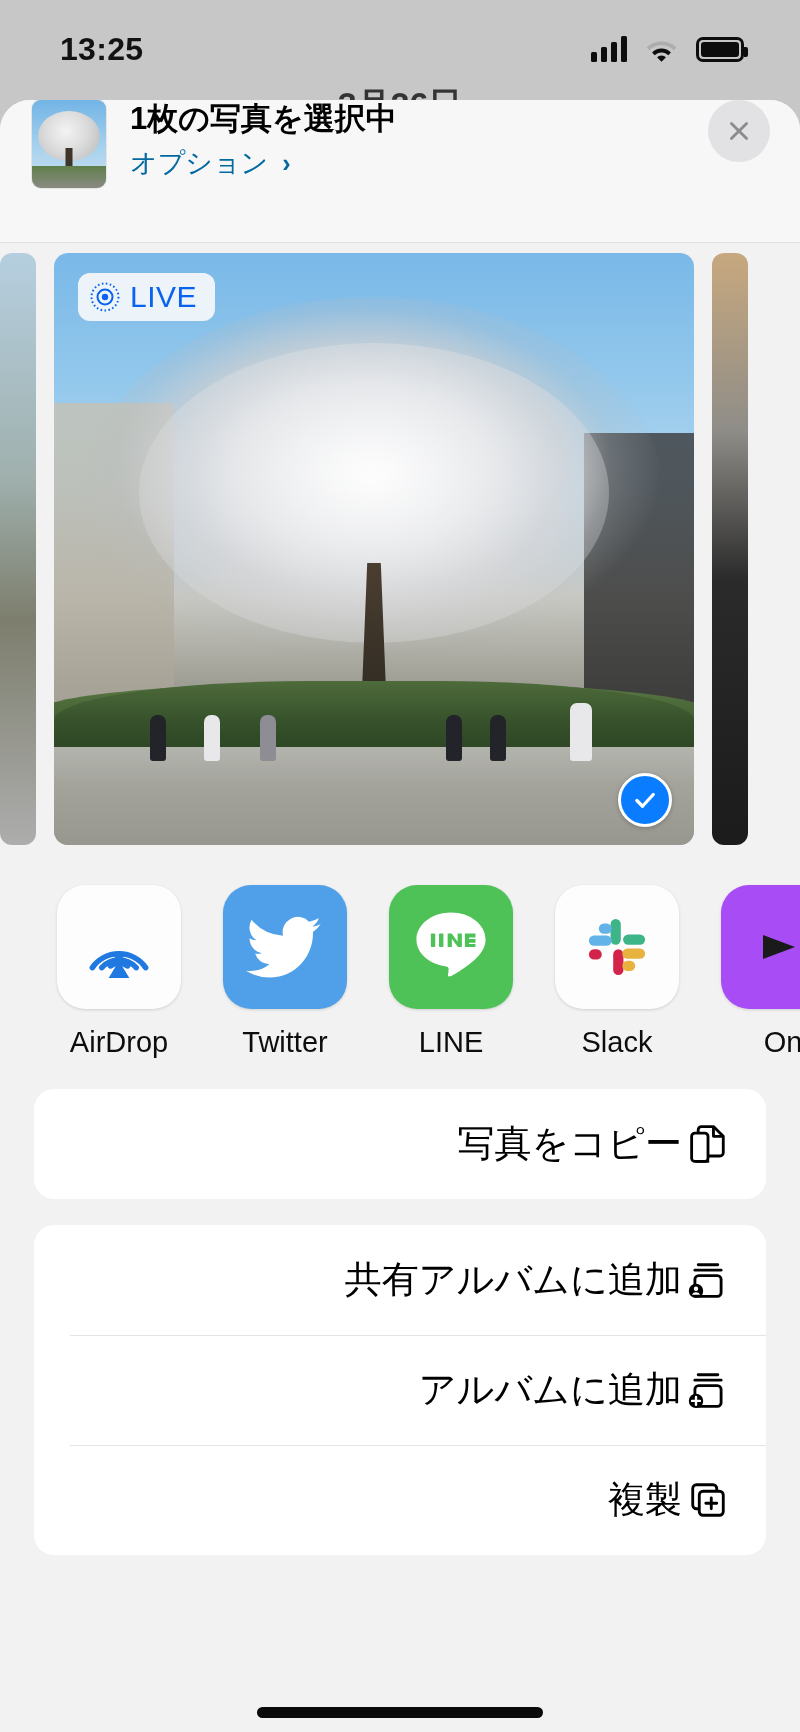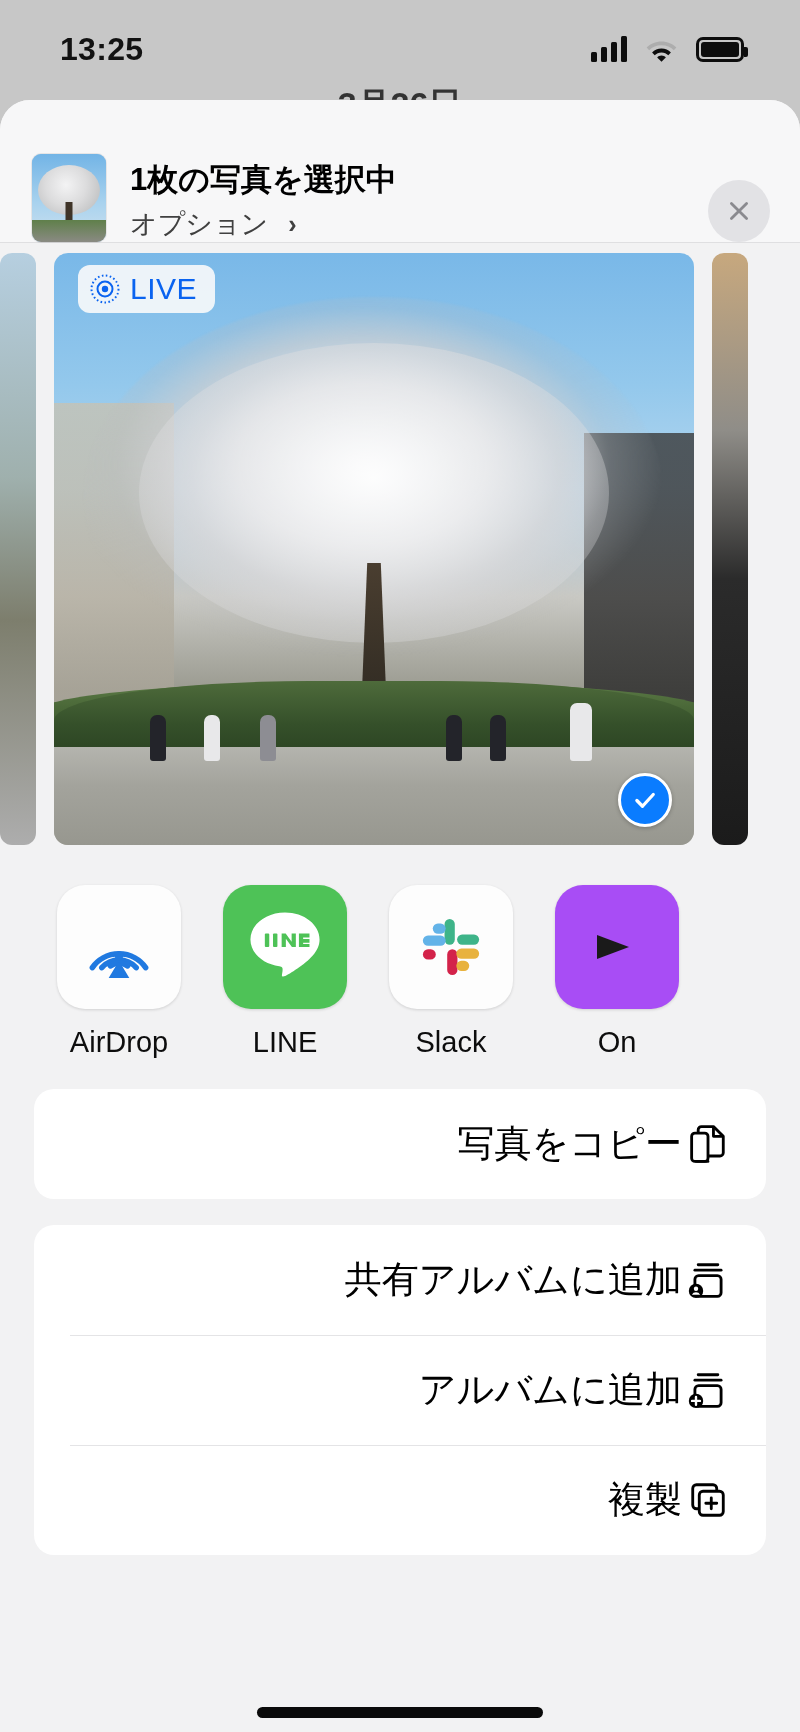--- a/index.html
+++ b/index.html
@@ -49,21 +49,21 @@
   
   .sheet {
     position:absolute; top:100px; left:0; width:800px; height:1632px;
     background:#f2f2f3;
     border-radius:30px 30px 0 0;
     overflow:hidden;
   }
 
   
   .sheet-head {
-    height:143px; display:flex; align-items:flex-end;
+    height:143px; display:flex; align-items:flex-start;
     padding:0 30px 0 32px; background:#f7f7f8;
     border-bottom:1px solid #dfdfe1;
   }
   .thumb {
     width:74px; height:88px; border-radius:9px; flex:none;
     overflow:hidden; position:relative; background:#8fc2e8;
     box-shadow:0 0 0 1px rgba(0,0,0,.07);
   }
   .thumb .sky{position:absolute;inset:0;background:linear-gradient(#72b4e6,#a8d2ee 55%,#cfe2ef);}
   .thumb .tree{
@@ -72,22 +72,22 @@
     background:radial-gradient(circle at 45% 40%, #f3f3f4 0%, #dcdcdd 45%, #c6c7c8 75%, rgba(198,199,200,.4) 100%);
   }
   .thumb .trunk{
     position:absolute; left:50%; top:55%; transform:translateX(-50%);
     width:7px; height:24px; background:#3f3428;
   }
   .thumb .ground{position:absolute;left:0;right:0;bottom:0;height:22px;background:linear-gradient(#5f7f4a,#8a8a83);}
   .head-text { flex:1; margin-left:24px; }
   .head-title { font-size:31px; font-weight:700; color:#000; line-height:1.2; }
   .head-sub {
-    font-size:27px; color:#404040; margin-top:8px;
-    display:flex; align-items:center; gap:20px; font-weight:400;
+    font-size:27px; color:#0369a1; margin-top:8px;
+    display:flex; align-items:center; gap:14px; font-weight:400;
   }
   .chev { font-size:25px; font-weight:600; }
   .close-btn {
     width:62px; height:62px; border-radius:50%; flex:none;
     background:#e2e2e5; display:flex; align-items:center; justify-content:center;
     color:#8a8a8f; font-size:32px; font-weight:500;
   }
 
   
   .carousel {
@@ -138,21 +138,21 @@
   .plaza{
     position:absolute; left:0; right:0; bottom:0; height:98px;
     background:linear-gradient(#b4b4ae,#a3a39c 40%,#97978f);
   }
   .bldg-l{position:absolute;left:0;top:150px;width:120px;height:300px;background:linear-gradient(#c9c2b0,#a9a498);opacity:.75;}
   .bldg-r{position:absolute;right:0;top:180px;width:110px;height:280px;background:linear-gradient(#3a3a3a,#262626);opacity:.8;}
   .person{position:absolute;bottom:84px;width:16px;height:46px;background:#23242a;border-radius:7px 7px 3px 3px;}
   .person.w{background:#e8e8ea;}
   .person.g{background:#8d8d93;}
   .live-badge{
-    position:absolute; left:24px; top:12px; height:48px;
+    position:absolute; left:24px; top:20px; height:48px;
     display:flex; align-items:center; gap:10px;
     padding:0 18px 0 12px; border-radius:12px;
     background:rgba(245,247,250,.93);
   }
   .live-ico{ width:30px; height:30px; position:relative; }
   .live-txt{ font-size:30px; font-weight:500; color:#0a63f0; letter-spacing:.5px; }
   .check-badge{
     position:absolute; right:22px; bottom:18px;
     width:54px; height:54px; border-radius:50%;
     background:#0a7cff; border:3px solid #fff;
@@ -298,20 +298,28 @@
               <path d="M30 74 A27 27 0 0 1 70 74"></path>
               <path d="M40 72 A17 17 0 0 1 60 72"></path>
             </g>
             <circle cx="50" cy="60" r="5.2" fill="#2079e0"></circle>
             <path d="M50 66 L38 86 L62 86 Z" fill="#2079e0"></path>
           </svg>
         </div>
         <div class="app-label">AirDrop</div>
       </div>
 
+      <div class="app">
+        <div class="app-ico ic-tw">
+          <svg viewBox="0 0 24 24" width="78" height="78">
+            <path fill="#fff" d="M23 4.9c-.8.4-1.7.7-2.6.8 1-.6 1.7-1.5 2-2.6-.9.5-1.9.9-3 1.1a4.7 4.7 0 0 0-8 4.3A13.3 13.3 0 0 1 1.7 3.6a4.7 4.7 0 0 0 1.5 6.3c-.8 0-1.5-.2-2.1-.6 0 2.3 1.6 4.2 3.8 4.6-.7.2-1.4.2-2.1.1a4.7 4.7 0 0 0 4.4 3.3A9.4 9.4 0 0 1 0 19.3a13.3 13.3 0 0 0 7.2 2.1c8.6 0 13.4-7.2 13.4-13.4v-.6c.9-.7 1.7-1.5 2.4-2.5z"></path>
+          </svg>
+        </div>
+        <div class="app-label">Twitter</div>
+      </div>
 
       <div class="app">
         <div class="app-ico ic-line">
           <svg viewBox="0 0 100 100" width="96" height="96">
             <path fill="#fff" d="M50 14c-19.9 0-36 12.6-36 28.2 0 13.9 12.8 25.6 30.1 27.8 1.2.3 2.8.8 3.2 1.8.3.9.2 2.4.1 3.4l-.5 3.1c-.2.9-.7 3.6 3.2 2 3.9-1.7 21-12.4 28.6-21.2C83.9 53.3 86 48 86 42.2 86 26.6 69.9 14 50 14z"></path>
             <g fill="#4ec257">
               <rect x="29" y="36" width="4.6" height="14" rx="1"></rect>
               <rect x="37.5" y="36" width="4.6" height="14" rx="1"></rect>
               <path d="M46.5 36h4.2l6.2 8.6V36h4.4v14h-4.1l-6.3-8.7V50h-4.4z"></path>
               <path d="M64.5 36h11v4h-6.6v1.7h6.6v4h-6.6V47h6.6v3h-11z"></path>

